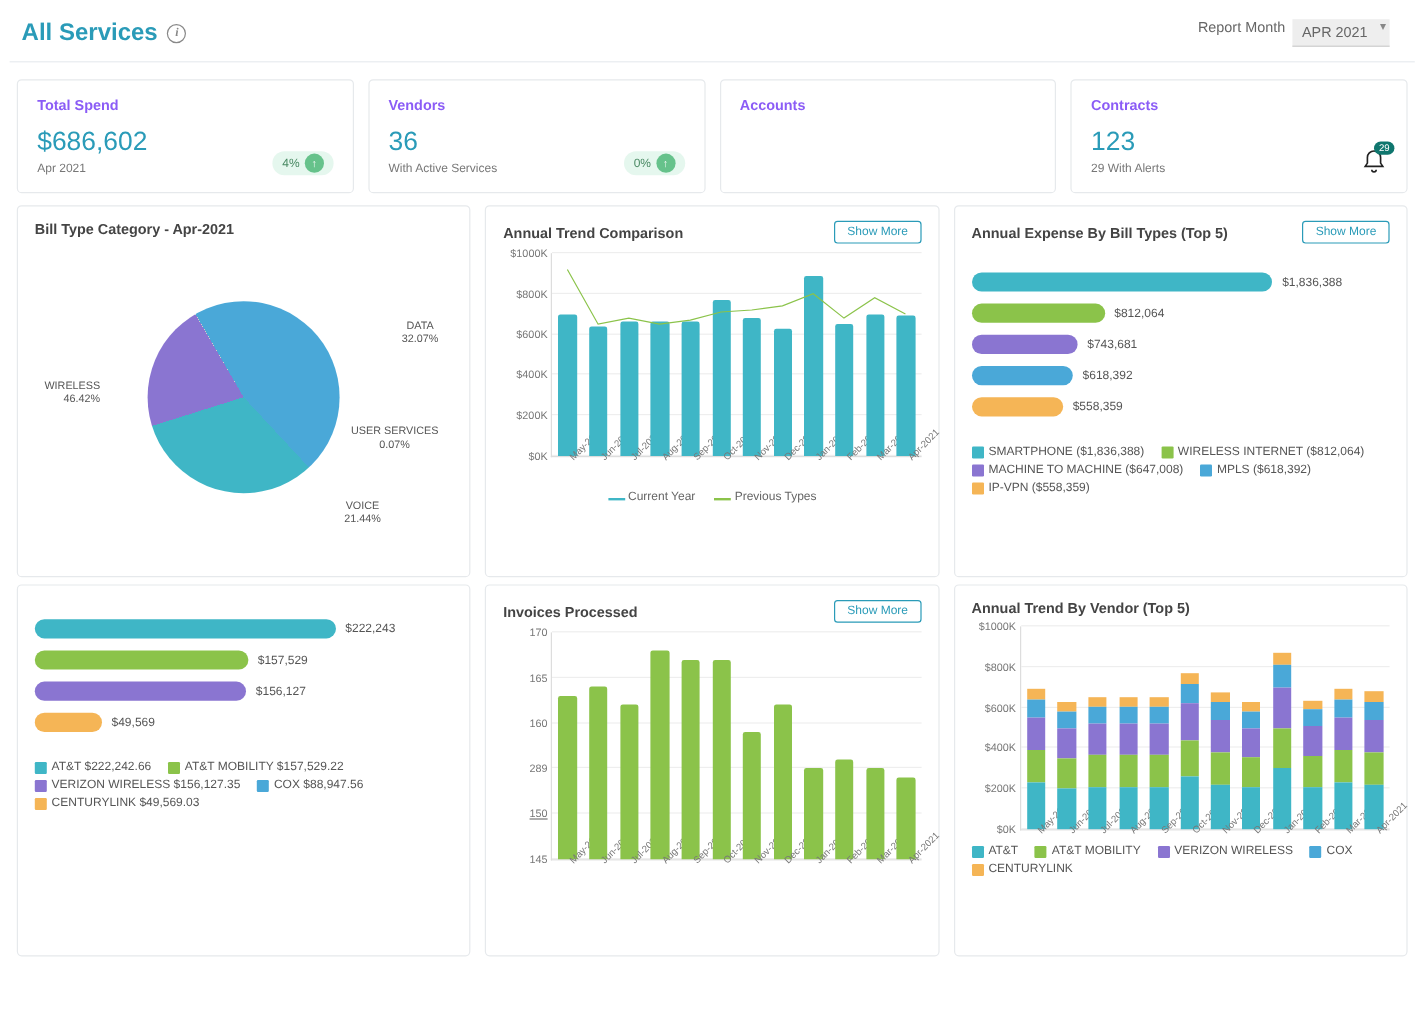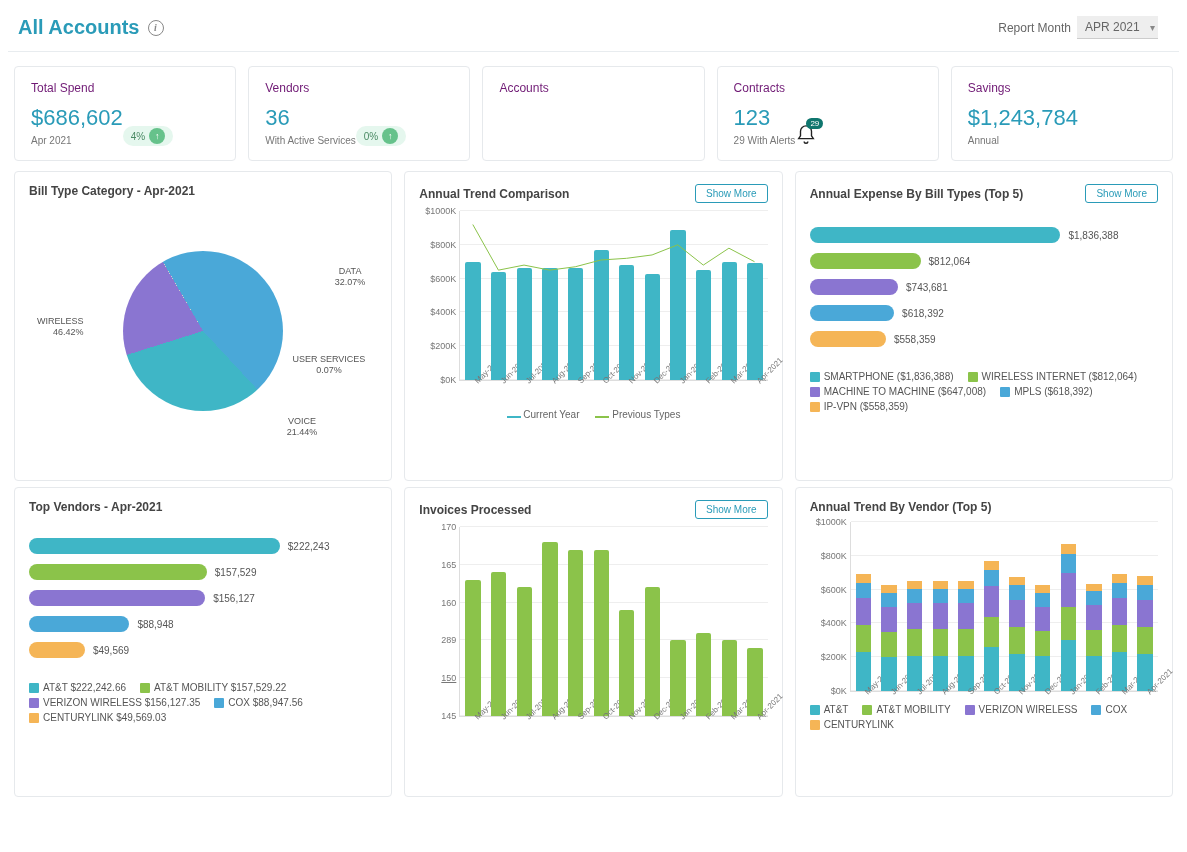--- a/index.html
+++ b/index.html
@@ -1,28 +1,28 @@
 <!DOCTYPE html>
 <html><head>
 <meta charset="utf-8">
 <style>
 *{box-sizing:border-box;margin:0;padding:0}
 body{font-family:Arial,Helvetica,sans-serif;background:#ffffff;padding:8px;color:#333;width:1187px}
 .header{display:flex;justify-content:space-between;align-items:center;padding:8px 10px 12px;border-bottom:1px solid #e8ecef}
 .title{color:#2a9bb8;font-size:20px;font-weight:600;display:flex;align-items:center;gap:8px}
 .info-icon{width:16px;height:16px;border:1.5px solid #888;border-radius:50%;display:inline-flex;align-items:center;justify-content:center;font-size:10px;color:#888;font-style:italic;font-family:Georgia,serif}
-.report-month{display:flex;align-items:center;gap:6px;font-size:12px;color:#666}
+.report-month{display:flex;align-items:flex-start;gap:6px;font-size:12px;color:#666}
 .report-month select{border:none;border-bottom:1px solid #ccc;background:#eee;padding:4px 18px 4px 8px;font-size:12px;color:#666;appearance:none}
 .dd-ico{position:relative;left:-14px;pointer-events:none;color:#888;font-size:10px}
 .cards{display:flex;gap:12px;margin:14px 6px 10px}
 .card{flex:1;border:1px solid #e6e9ec;border-radius:4px;padding:14px 16px;position:relative}
-.card h4{font-size:12px;color:#701a75;font-weight:400;margin-bottom:10px}
+.card h4{font-size:12px;color:#8b5cf6;font-weight:700;margin-bottom:10px}
 .card .big{font-size:22px;color:#2a9bb8;font-weight:400;margin-bottom:4px}
 .card .sub{font-size:10px;color:#777}
-.stat-row{display:flex;align-items:flex-end}
+.stat-row{display:flex;justify-content:space-between;align-items:flex-end}
 .badge{display:inline-flex;align-items:center;gap:4px;font-size:10px;padding:2px 8px;border-radius:10px}
 .badge.up{background:#e5f7ee;color:#4a8a64}
 .badge.down{background:#fde8ea;color:#c05060}
 .circle-ico{width:16px;height:16px;border-radius:50%;display:inline-flex;align-items:center;justify-content:center;color:#fff;font-size:9px}
 .circle-ico.up{background:#66c28b}
 .circle-ico.down{background:#e86a6a}
 .bell{position:relative;width:22px;height:22px}
 .bell svg{width:22px;height:22px}
 .bell .cnt{position:absolute;top:-6px;right:-6px;background:#0f766e;color:#fff;border-radius:8px;font-size:8px;padding:1px 4px}
 .panels{display:flex;gap:12px;margin:6px}
@@ -50,21 +50,21 @@
 .sbar{width:60%;display:flex;flex-direction:column-reverse}
 .sseg{width:100%}
 .cent-legend{display:flex;justify-content:center;gap:16px;font-size:10px;color:#666;margin-top:28px}
 .line-dash{width:14px;height:2px;display:inline-block}
 </style>
 </head>
 <body>
 
 <div class="header">
   <div class="title">
-    <span>All Accounts</span>
+    <span>All Services</span>
     <span class="info-icon">i</span>
   </div>
   <div class="report-month">
     <span>Report Month</span>
     <select>
       <option>APR 2021</option>
     </select>
     <span class="dd-ico">▾</span>
   </div>
 </div>
@@ -107,25 +107,20 @@
         <div class="sub">29 With Alerts</div>
       </div>
       <div class="bell">
         <svg viewBox="0 0 24 24" fill="none" stroke="#222" stroke-width="1.5">
             <path d="M6 8a6 6 0 1 1 12 0v5l2 3H4l2-3V8z"></path>
             <path d="M10 19a2 2 0 0 0 4 0"></path>
           </svg>
         <span class="cnt">29</span>
       </div>
     </div>
-  </div>
-  <div class="card">
-    <h4>Savings</h4>
-    <div class="big">$1,243,784</div>
-    <div class="sub">Annual</div>
   </div>
 </div>
 
 <div class="panels">
   <div class="panel">
     <div class="panel-head">
         <h5>Bill Type Category - Apr-2021</h5>
       </div>
     <div class="chart pie-wrap">
       <div class="pie" id="pie" style="background: conic-gradient(from -30deg, rgb(74, 168, 216) 0deg, rgb(74, 168, 216) 167.112deg, rgb(63, 182, 198) 167.112deg, rgb(63, 182, 198) 282.564deg, rgb(138, 117, 209) 282.564deg, rgb(138, 117, 209) 359.748deg, rgb(204, 204, 204) 359.748deg, rgb(204, 204, 204) 360deg);"></div>
@@ -246,39 +241,32 @@
         <span><span class="sw" style="background:#8bc34a"></span>WIRELESS INTERNET ($812,064)</span>
         <span><span class="sw" style="background:#8a75d1"></span>MACHINE TO MACHINE ($647,008)</span>
         <span><span class="sw" style="background:#4aa8d8"></span>MPLS ($618,392)</span>
         <span><span class="sw" style="background:#f5b556"></span>IP-VPN ($558,359)</span>
       </div>
   </div>
 </div>
 
 <div class="panels">
   <div class="panel">
-    <div class="panel-head">
-        <h5>Top Vendors - Apr-2021</h5>
-      </div>
     <div class="chart hbars" id="vendor-bars">
         <div class="hbar-row">
           <div class="hbar" style="width: 72%; background: rgb(63, 182, 198);"></div>
           <div class="hbar-lbl">$222,243</div>
         </div>
         <div class="hbar-row">
           <div class="hbar" style="width: 51.0346%; background: rgb(139, 195, 74);"></div>
           <div class="hbar-lbl">$157,529</div>
         </div>
         <div class="hbar-row">
           <div class="hbar" style="width: 50.5804%; background: rgb(138, 117, 209);"></div>
           <div class="hbar-lbl">$156,127</div>
-        </div>
-        <div class="hbar-row">
-          <div class="hbar" style="width: 28.8165%; background: rgb(74, 168, 216);"></div>
-          <div class="hbar-lbl">$88,948</div>
         </div>
         <div class="hbar-row">
           <div class="hbar" style="width: 16.0589%; background: rgb(245, 181, 86);"></div>
           <div class="hbar-lbl">$49,569</div>
         </div>
       </div>
     <div class="legend" id="vendor-legend">
         <span><span class="sw" style="background:#3fb6c6"></span>AT&amp;T $222,242.66</span>
         <span><span class="sw" style="background:#8bc34a"></span>AT&amp;T MOBILITY $157,529.22</span>
         <span><span class="sw" style="background:#8a75d1"></span>VERIZON WIRELESS $156,127.35</span>

